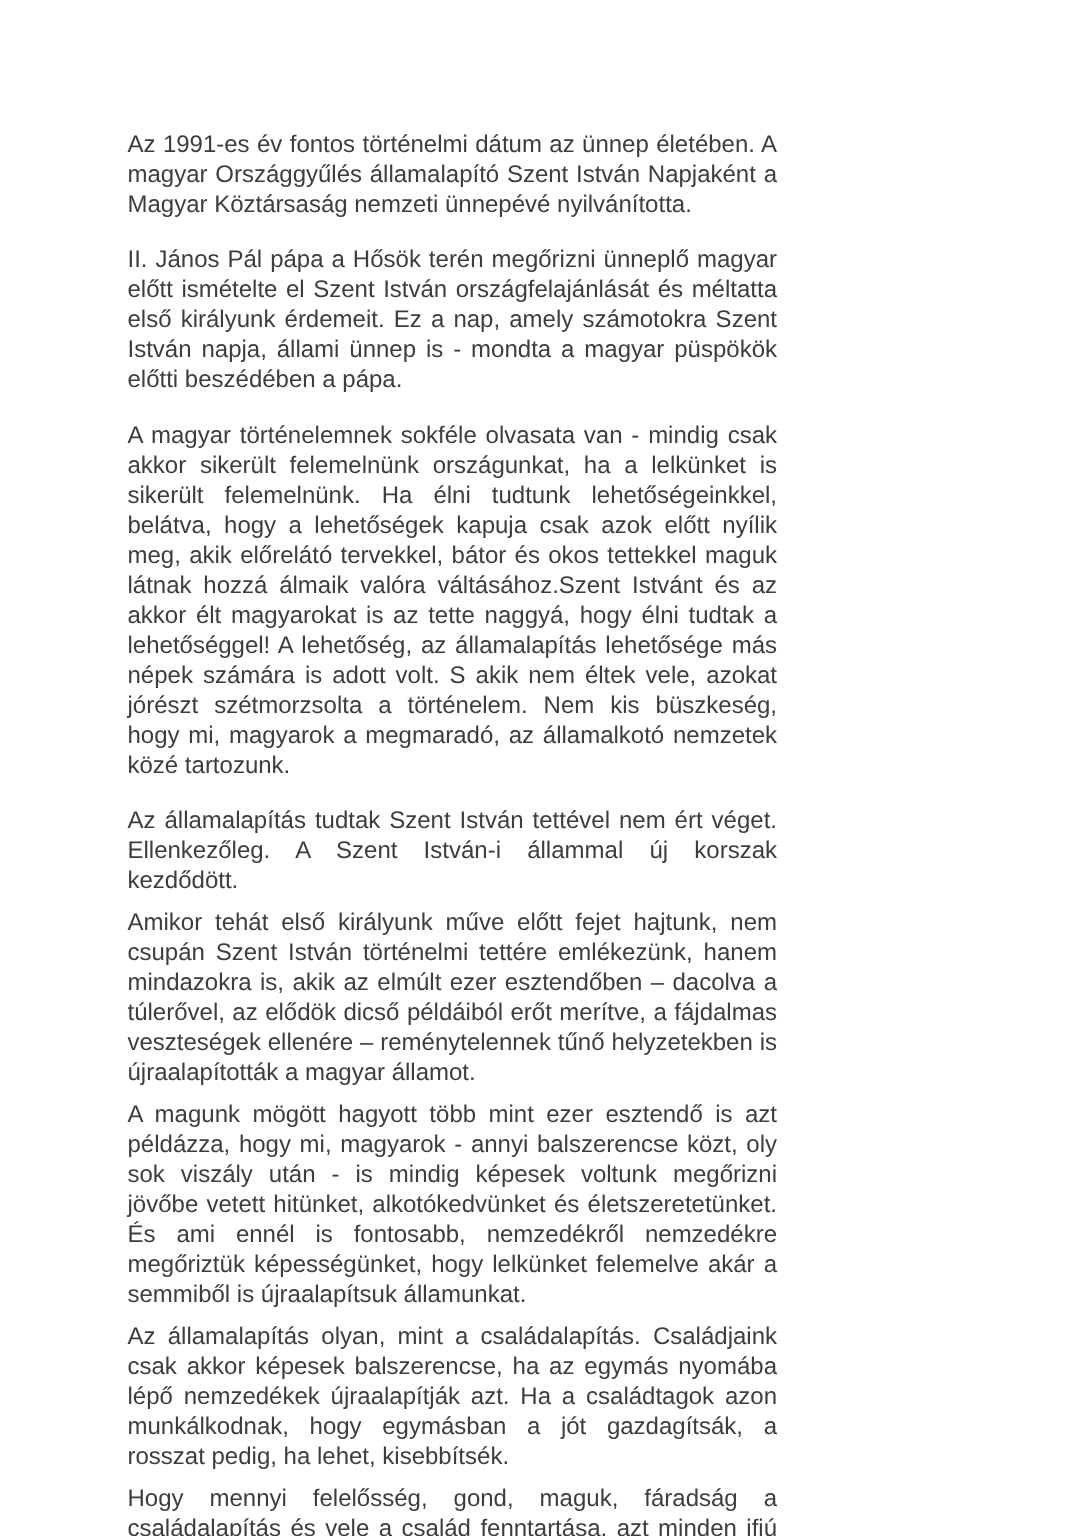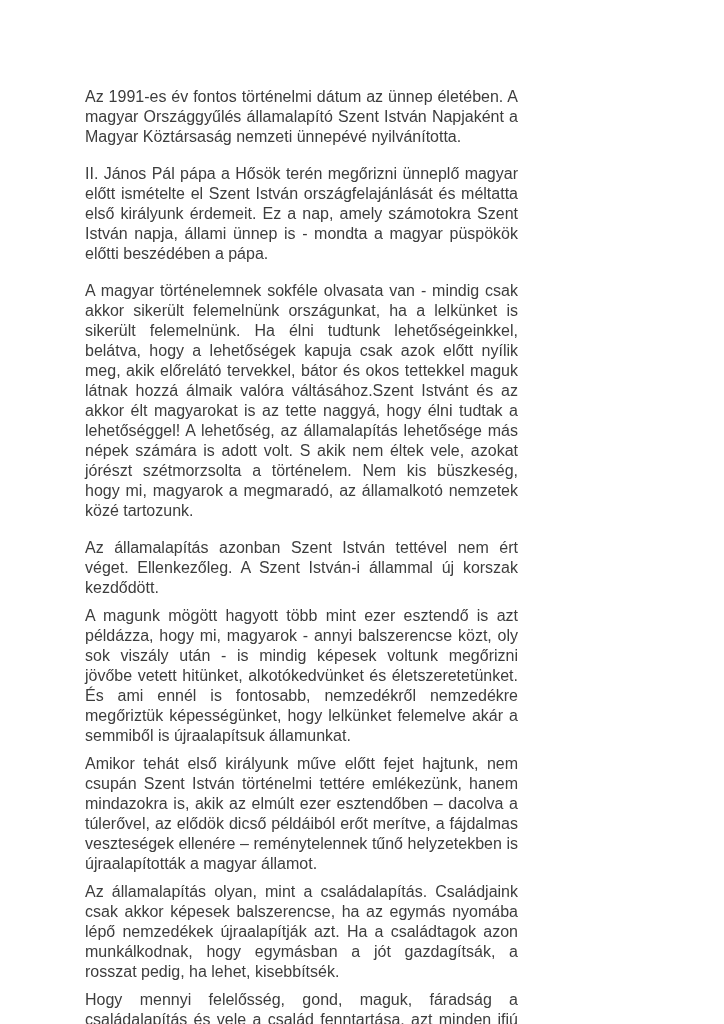--- a/index.html
+++ b/index.html
@@ -42,19 +42,19 @@
   }
 </style>
 </head>
 <body>
 
 <div class="doc-page">
   <div class="doc-body">
     <p class="para gap-lg">Az 1991-es év fontos történelmi dátum az ünnep életében. A magyar Országgyűlés államalapító Szent István Napjaként a Magyar Köztársaság nemzeti ünnepévé nyilvánította.</p>
     <p class="para gap-lg">II. János Pál pápa a Hősök terén megőrizni ünneplő magyar előtt ismételte el Szent István országfelajánlását és méltatta első királyunk érdemeit. Ez a nap, amely számotokra Szent István napja, állami ünnep is - mondta a magyar püspökök előtti beszédében a pápa.</p>
     <p class="para gap-lg">A magyar történelemnek sokféle olvasata van - mindig csak akkor sikerült felemelnünk országunkat, ha a lelkünket is sikerült felemelnünk. Ha élni tudtunk lehetőségeinkkel, belátva, hogy a lehetőségek kapuja csak azok előtt nyílik meg, akik előrelátó tervekkel, bátor és okos tettekkel maguk látnak hozzá álmaik valóra váltásához.Szent Istvánt és az akkor élt magyarokat is az tette naggyá, hogy élni tudtak a lehetőséggel! A lehetőség, az államalapítás lehetősége más népek számára is adott volt. S akik nem éltek vele, azokat jórészt szétmorzsolta a történelem. Nem kis büszkeség, hogy mi, magyarok a megmaradó, az államalkotó nemzetek közé tartozunk.</p>
-    <p class="para">Az államalapítás azonban Szent István tettével nem ért véget. Ellenkezőleg. A Szent István-i állammal új korszak kezdődött.</p>
+    <p class="para">Az államalapítás tudtak Szent István tettével nem ért véget. Ellenkezőleg. A Szent István-i állammal új korszak kezdődött.</p>
+    <p class="para">Amikor tehát első királyunk műve előtt fejet hajtunk, nem csupán Szent István történelmi tettére emlékezünk, hanem mindazokra is, akik az elmúlt ezer esztendőben – dacolva a túlerővel, az elődök dicső példáiból erőt merítve, a fájdalmas veszteségek ellenére – reménytelennek tűnő helyzetekben is újraalapították a magyar államot.</p>
     <p class="para">A magunk mögött hagyott több mint ezer esztendő is azt példázza, hogy mi, magyarok - annyi balszerencse közt, oly sok viszály után - is mindig képesek voltunk megőrizni jövőbe vetett hitünket, alkotókedvünket és életszeretetünket. És ami ennél is fontosabb, nemzedékről nemzedékre megőriztük képességünket, hogy lelkünket felemelve akár a semmiből is újraalapítsuk államunkat.</p>
-    <p class="para">Amikor tehát első királyunk műve előtt fejet hajtunk, nem csupán Szent István történelmi tettére emlékezünk, hanem mindazokra is, akik az elmúlt ezer esztendőben – dacolva a túlerővel, az elődök dicső példáiból erőt merítve, a fájdalmas veszteségek ellenére – reménytelennek tűnő helyzetekben is újraalapították a magyar államot.</p>
     <p class="para">Az államalapítás olyan, mint a családalapítás. Családjaink csak akkor képesek balszerencse, ha az egymás nyomába lépő nemzedékek újraalapítják azt. Ha a családtagok azon munkálkodnak, hogy egymásban a jót gazdagítsák, a rosszat pedig, ha lehet, kisebbítsék.</p>
     <p class="para">Hogy mennyi felelősség, gond, maguk, fáradság a családalapítás és vele a család fenntartása, azt minden ifjú házas, és velük együtt minden édesanya, édesapa, nagyszülő tudja. Miként jól tudjuk azt is, mennyi közösen megélt öröm, siker, boldogság és büszkeség forrása is egyben!</p>
   </div>
 </div>
 
 </body></html>

